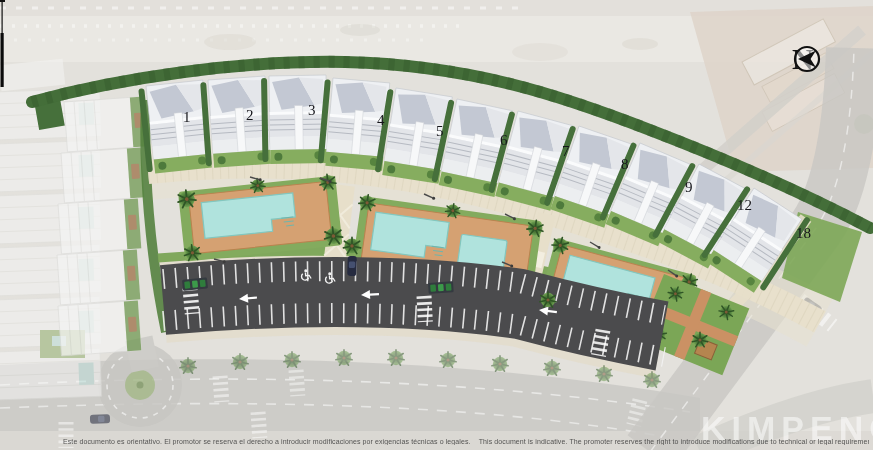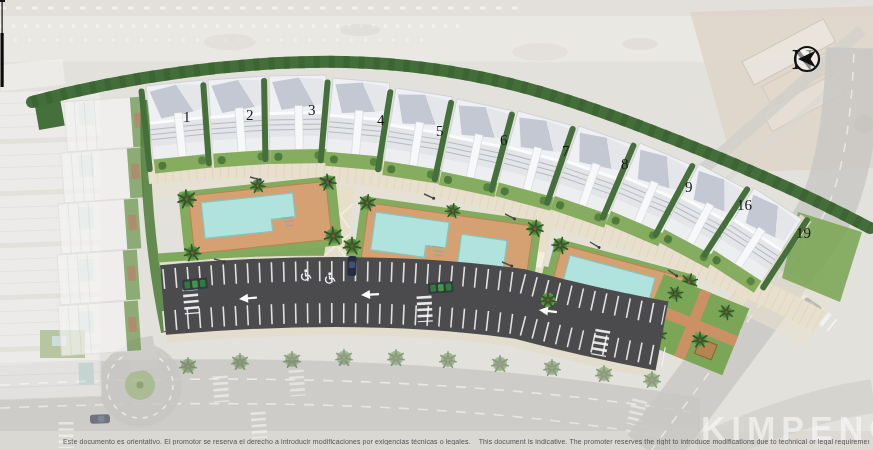--- a/index.html
+++ b/index.html
@@ -319,22 +319,22 @@
 
 <div class="bnum" style="left:183px;top:110px">1</div>
 <div class="bnum" style="left:246px;top:108px">2</div>
 <div class="bnum" style="left:308px;top:103px">3</div>
 <div class="bnum" style="left:377px;top:113px">4</div>
 <div class="bnum" style="left:436px;top:124px">5</div>
 <div class="bnum" style="left:500px;top:133px">6</div>
 <div class="bnum" style="left:562px;top:144px">7</div>
 <div class="bnum" style="left:621px;top:157px">8</div>
 <div class="bnum" style="left:685px;top:180px">9</div>
-<div class="bnum" style="left:737px;top:198px">16</div>
-<div class="bnum" style="left:796px;top:226px">19</div>
+<div class="bnum" style="left:737px;top:198px">12</div>
+<div class="bnum" style="left:796px;top:226px">18</div>
 
 <svg class="annotation-line" width="6" height="90">
   <rect x="0" y="0" width="5" height="2" fill="#111"></rect>
   <rect x="1.5" y="1" width="1.2" height="33" fill="#111"></rect>
   <rect x="0.5" y="33" width="3.2" height="54" fill="#0b0b0b"></rect>
 </svg>
 
 <div class="compass">
   <span class="n">N</span>
   <svg width="30" height="30" viewBox="0 0 30 30">

